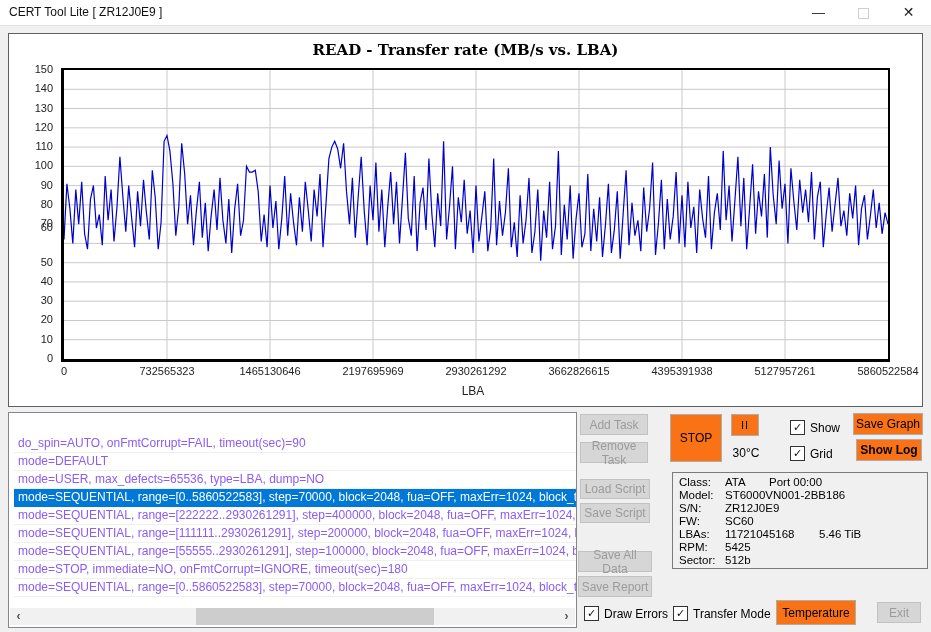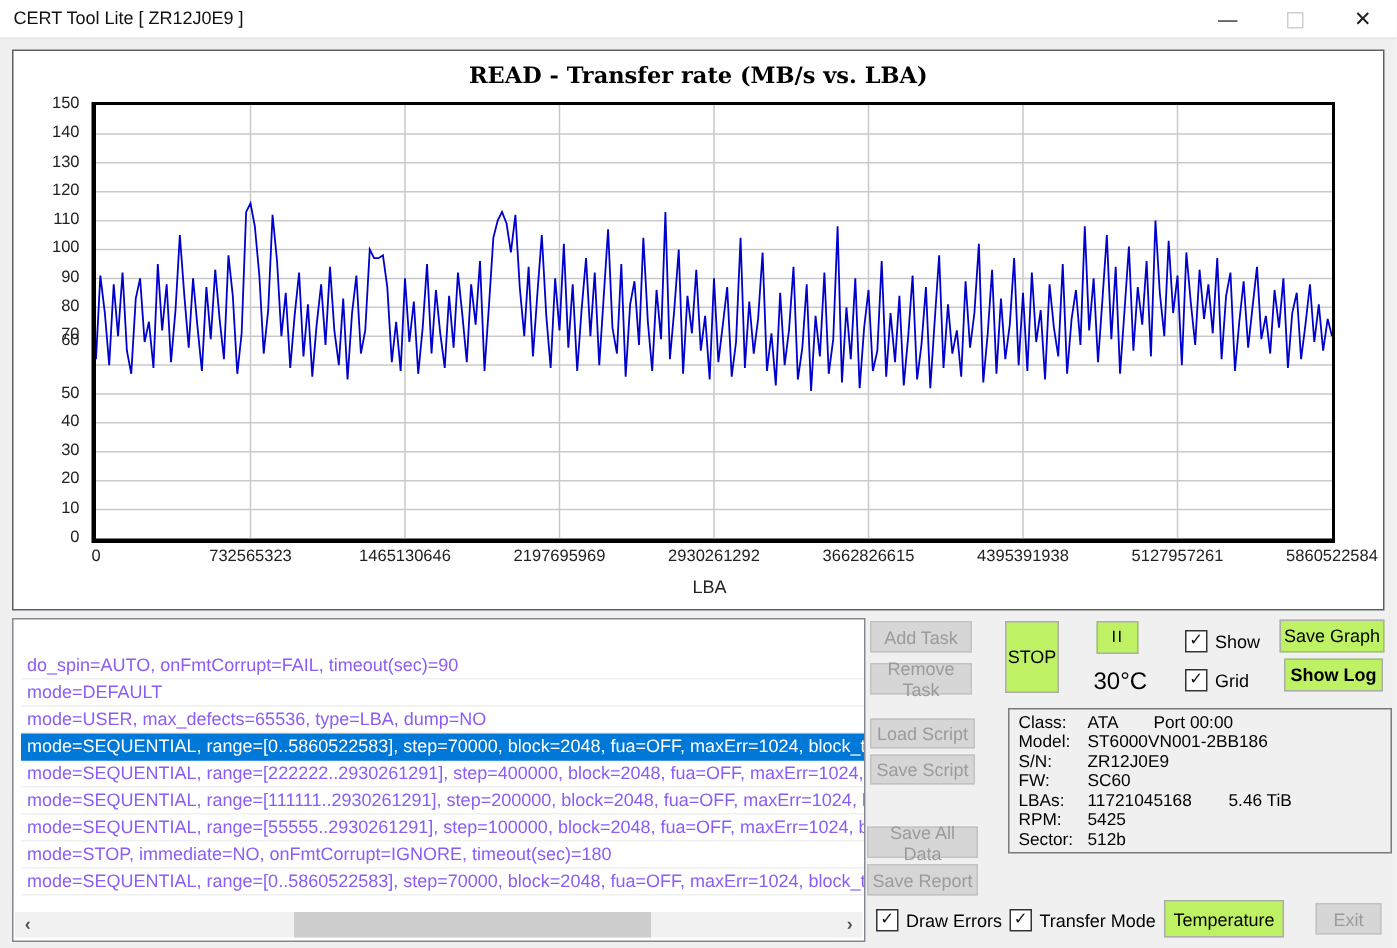--- a/index.html
+++ b/index.html
@@ -43,37 +43,37 @@
   .lrow.selected{background:#0078d7;color:#fff;border-bottom-color:#0078d7;}
   .lrow.selected::before{content:"";position:absolute;left:-5px;top:0;bottom:0;width:2px;background:#0078d7;}
   .hscroll{position:absolute;left:1px;right:1px;bottom:2px;height:17px;background:#f1f1f1;}
   .hs-arrow{position:absolute;top:0;width:17px;height:17px;text-align:center;line-height:16px;
             font-size:12px;font-weight:bold;color:#505050;background:#f1f1f1;}
   .hs-arrow.left{left:0;}
   .hs-arrow.right{right:0;}
   .hs-thumb{position:absolute;top:0;height:17px;left:33%;width:42%;background:#cdcdcd;}
 
   
-  .btn{position:absolute;box-sizing:border-box;background:#bef264;border:1px solid #adadad;
+  .btn{position:absolute;box-sizing:border-box;background:#f97316;border:1px solid #adadad;
        font-family:"Liberation Sans",sans-serif;font-size:12px;color:#000;
        text-align:center;display:flex;align-items:center;justify-content:center;}
   .btn.disabled{background:#d6d6d6;border-color:#c2c2c2;color:#9b9b9b;}
   #btn-add{left:580px;top:414px;width:68px;height:21px;}
   #btn-remove{left:580px;top:442px;width:68px;height:21px;}
   #btn-load{left:580px;top:479px;width:70px;height:20px;}
   #btn-savescript{left:580px;top:503px;width:70px;height:20px;}
   #btn-saveall{left:578px;top:551px;width:74px;height:21px;}
   #btn-savereport{left:578px;top:576px;width:74px;height:21px;}
-  #btn-stop{left:670px;top:414px;width:36px;height:48px;font-size:12px;}
+  #btn-stop{left:670px;top:414px;width:52px;height:48px;font-size:12px;}
   #btn-pause{left:731px;top:414px;width:28px;height:22px;font-size:11px;letter-spacing:1px;}
   #btn-savegraph{left:853px;top:413px;width:70px;height:22px;}
   #btn-showlog{left:856px;top:439px;width:66px;height:22px;font-weight:bold;}
   #btn-temp{left:776px;top:600px;width:80px;height:25px;}
   #btn-exit{left:877px;top:602px;width:44px;height:21px;}
-  .temp-readout{position:absolute;left:729px;top:446px;width:34px;text-align:center;font-size:16px;color:#000;}
+  .temp-readout{position:absolute;left:729px;top:446px;width:34px;text-align:center;font-size:12px;color:#000;}
 
   
   .cb{position:absolute;display:flex;align-items:center;font-size:12px;color:#000;}
   .cb .box{width:13px;height:13px;background:#fff;border:1px solid #333;margin-right:5px;
            display:inline-flex;align-items:center;justify-content:center;font-size:11px;line-height:11px;color:#111;}
   .cb .box.checked::after{content:"\2713";}
   #cb-show{left:790px;top:420px;}
   #cb-grid{left:790px;top:446px;}
   #cb-drawerrors{left:584px;top:606px;}
   #cb-transfermode{left:673px;top:606px;}

